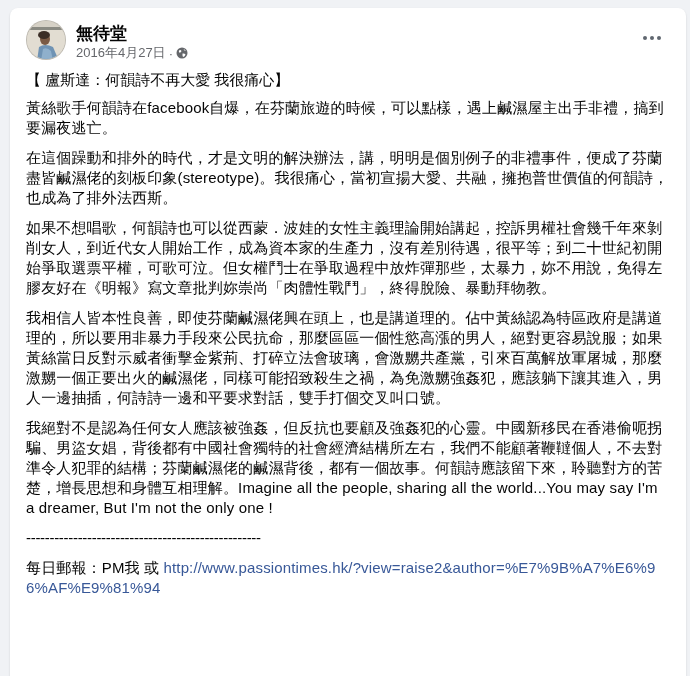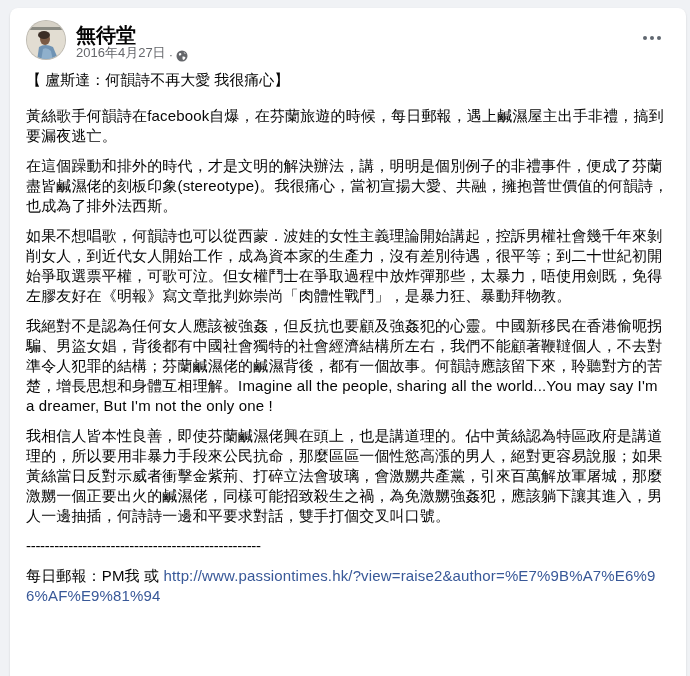--- a/index.html
+++ b/index.html
@@ -22,39 +22,39 @@
     }
     .avatar {
       position: absolute; left: 0; top: 0;
       width: 40px; height: 40px; border-radius: 50%;
       overflow: hidden; background: #cfcac0;
       border: 1px solid rgba(0,0,0,0.08);
     }
     .avatar svg { width: 40px; height: 40px; display: block; }
     .author {
       position: absolute; left: 50px; top: 2px;
-      font-size: 20px; font-weight: 600; color: #050505;
+      font-size: 17px; font-weight: 600; color: #050505;
     }
     .meta {
       position: absolute; left: 50px; top: 24px;
       font-size: 13px; color: #65676b;
-      display: flex; align-items: flex-end; gap: 3px;
+      display: flex; align-items: center; gap: 3px;
     }
     .globe-icon { width: 12px; height: 12px; display: inline-block; }
     .more-button {
       position: absolute; right: 0; top: 4px;
       width: 36px; height: 28px; display: flex; align-items: center; justify-content: center;
       gap: 3px; cursor: pointer;
     }
     .more-button .dot { width: 4px; height: 4px; border-radius: 50%; background: #606770; }
     .body {
       position: absolute; left: 16px; top: 62px; right: 16px;
       font-size: 15px; line-height: 20px; color: #050505;
     }
-    .post-title { margin-bottom: 16px; }
+    .post-title { margin-bottom: 8px; }
     .para { margin-bottom: 10px; letter-spacing: 0.15px; }
     .divider-text { color: #050505; margin-bottom: 10px; letter-spacing: -0.3px; }
     .link { color: #385898; text-decoration: none; cursor: pointer; word-break: break-all; }
   </style>
 </head>
 <body>
 
 <div class="card">
   <div class="header">
     <div class="avatar">
@@ -83,24 +83,24 @@
     </div>
     <div class="more-button">
       <span class="dot"></span>
       <span class="dot"></span>
       <span class="dot"></span>
     </div>
   </div>
 
   <div class="body">
     <p class="post-title">【 盧斯達：何韻詩不再大愛 我很痛心】</p>
-    <p class="para">黃絲歌手何韻詩在facebook自爆，在芬蘭旅遊的時候，每日郵報，遇上鹹濕屋主出手非禮，搞到要漏夜逃亡。</p>
+    <p class="para">黃絲歌手何韻詩在facebook自爆，在芬蘭旅遊的時候，可以點樣，遇上鹹濕屋主出手非禮，搞到要漏夜逃亡。</p>
     <p class="para">在這個躁動和排外的時代，才是文明的解決辦法，講，明明是個別例子的非禮事件，便成了芬蘭盡皆鹹濕佬的刻板印象(stereotype)。我很痛心，當初宣揚大愛、共融，擁抱普世價值的何韻詩，也成為了排外法西斯。</p>
-    <p class="para">如果不想唱歌，何韻詩也可以從西蒙．波娃的女性主義理論開始講起，控訴男權社會幾千年來剝削女人，到近代女人開始工作，成為資本家的生產力，沒有差別待遇，很平等；到二十世紀初開始爭取選票平權，可歌可泣。但女權鬥士在爭取過程中放炸彈那些，太暴力，唔使用劍既，免得左膠友好在《明報》寫文章批判妳崇尚「肉體性戰鬥」，是暴力狂、暴動拜物教。</p>
+    <p class="para">如果不想唱歌，何韻詩也可以從西蒙．波娃的女性主義理論開始講起，控訴男權社會幾千年來剝削女人，到近代女人開始工作，成為資本家的生產力，沒有差別待遇，很平等；到二十世紀初開始爭取選票平權，可歌可泣。但女權鬥士在爭取過程中放炸彈那些，太暴力，妳不用說，免得左膠友好在《明報》寫文章批判妳崇尚「肉體性戰鬥」，終得脫險、暴動拜物教。</p>
+    <p class="para">我相信人皆本性良善，即使芬蘭鹹濕佬興在頭上，也是講道理的。佔中黃絲認為特區政府是講道理的，所以要用非暴力手段來公民抗命，那麼區區一個性慾高漲的男人，絕對更容易說服；如果黃絲當日反對示威者衝擊金紫荊、打碎立法會玻璃，會激嬲共產黨，引來百萬解放軍屠城，那麼激嬲一個正要出火的鹹濕佬，同樣可能招致殺生之禍，為免激嬲強姦犯，應該躺下讓其進入，男人一邊抽插，何詩詩一邊和平要求對話，雙手打個交叉叫口號。</p>
     <p class="para">我絕對不是認為任何女人應該被強姦，但反抗也要顧及強姦犯的心靈。中國新移民在香港偷呃拐騙、男盜女娼，背後都有中國社會獨特的社會經濟結構所左右，我們不能顧著鞭韃個人，不去對準令人犯罪的結構；芬蘭鹹濕佬的鹹濕背後，都有一個故事。何韻詩應該留下來，聆聽對方的苦楚，增長思想和身體互相理解。Imagine all the people, sharing all the world...You may say I'm a dreamer, But I'm not the only one !</p>
-    <p class="para">我相信人皆本性良善，即使芬蘭鹹濕佬興在頭上，也是講道理的。佔中黃絲認為特區政府是講道理的，所以要用非暴力手段來公民抗命，那麼區區一個性慾高漲的男人，絕對更容易說服；如果黃絲當日反對示威者衝擊金紫荊、打碎立法會玻璃，會激嬲共產黨，引來百萬解放軍屠城，那麼激嬲一個正要出火的鹹濕佬，同樣可能招致殺生之禍，為免激嬲強姦犯，應該躺下讓其進入，男人一邊抽插，何詩詩一邊和平要求對話，雙手打個交叉叫口號。</p>
     <p class="divider-text">--------------------------------------------------</p>
     <p class="para">
       <span>每日郵報：PM我 或 </span><a class="link">http://www.passiontimes.hk/?view=raise2&amp;author=%E7%9B%A7%E6%96%AF%E9%81%94</a>
     </p>
 
   </div>
 </div>
 
 </body></html>

